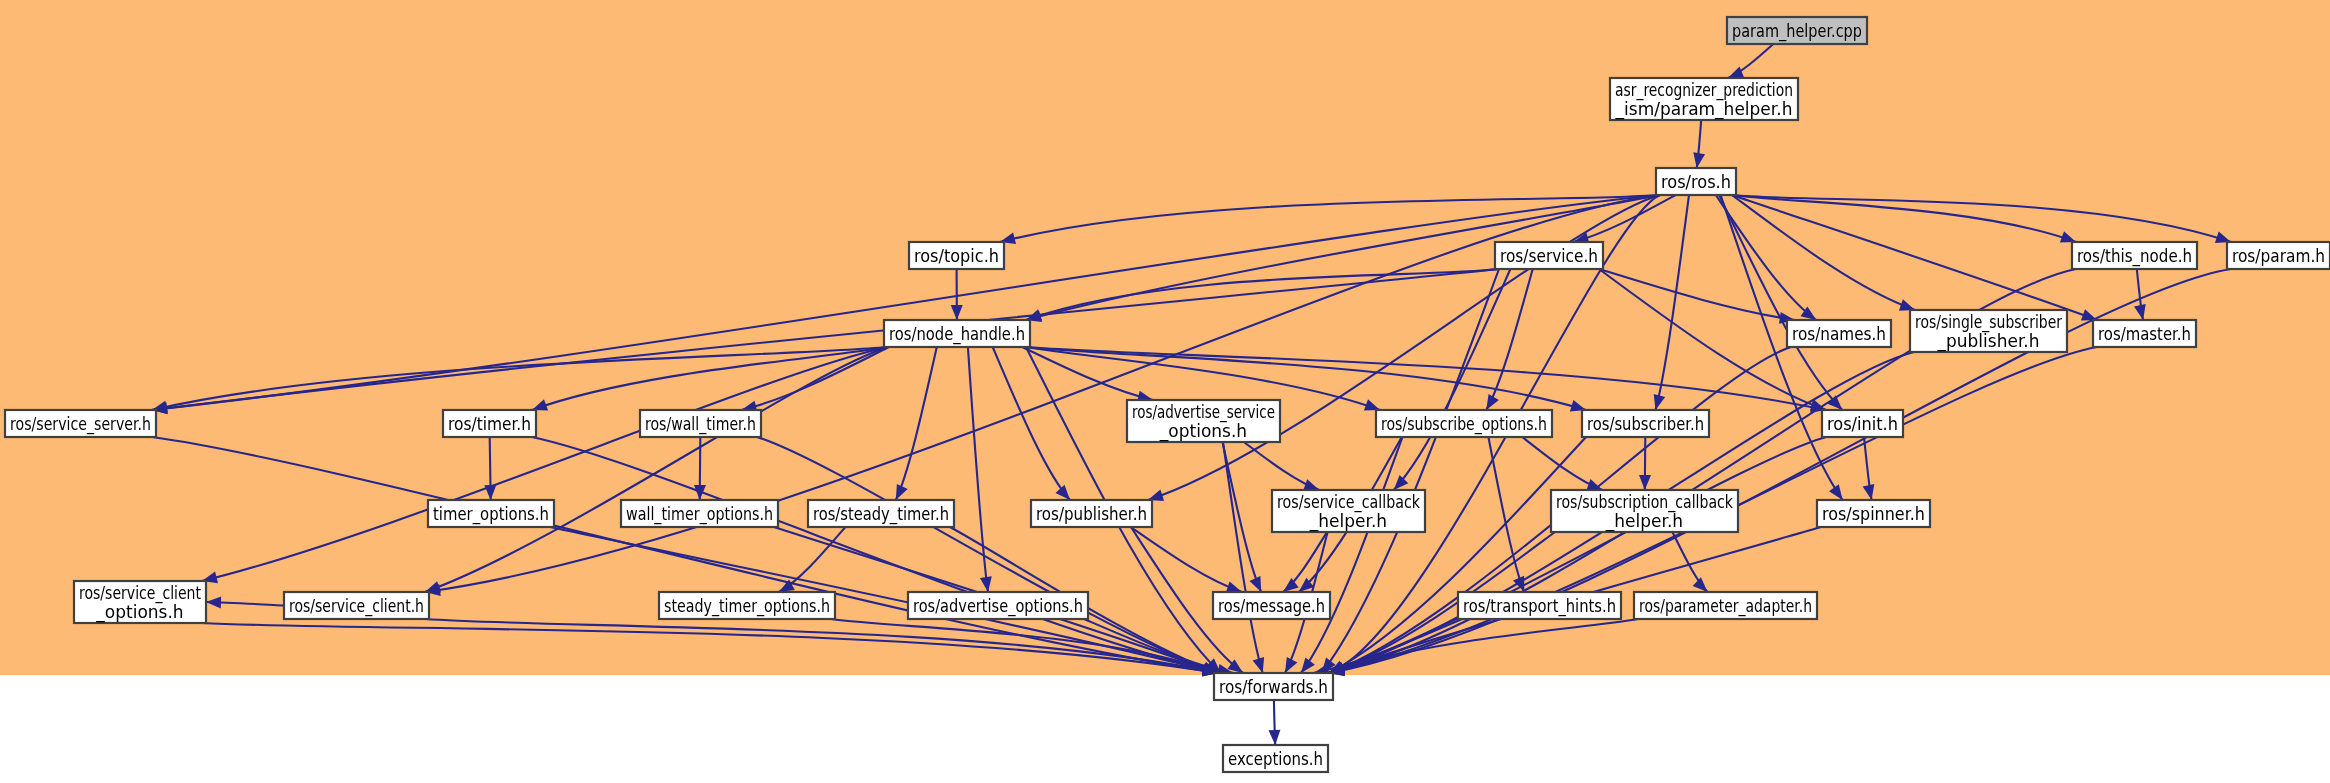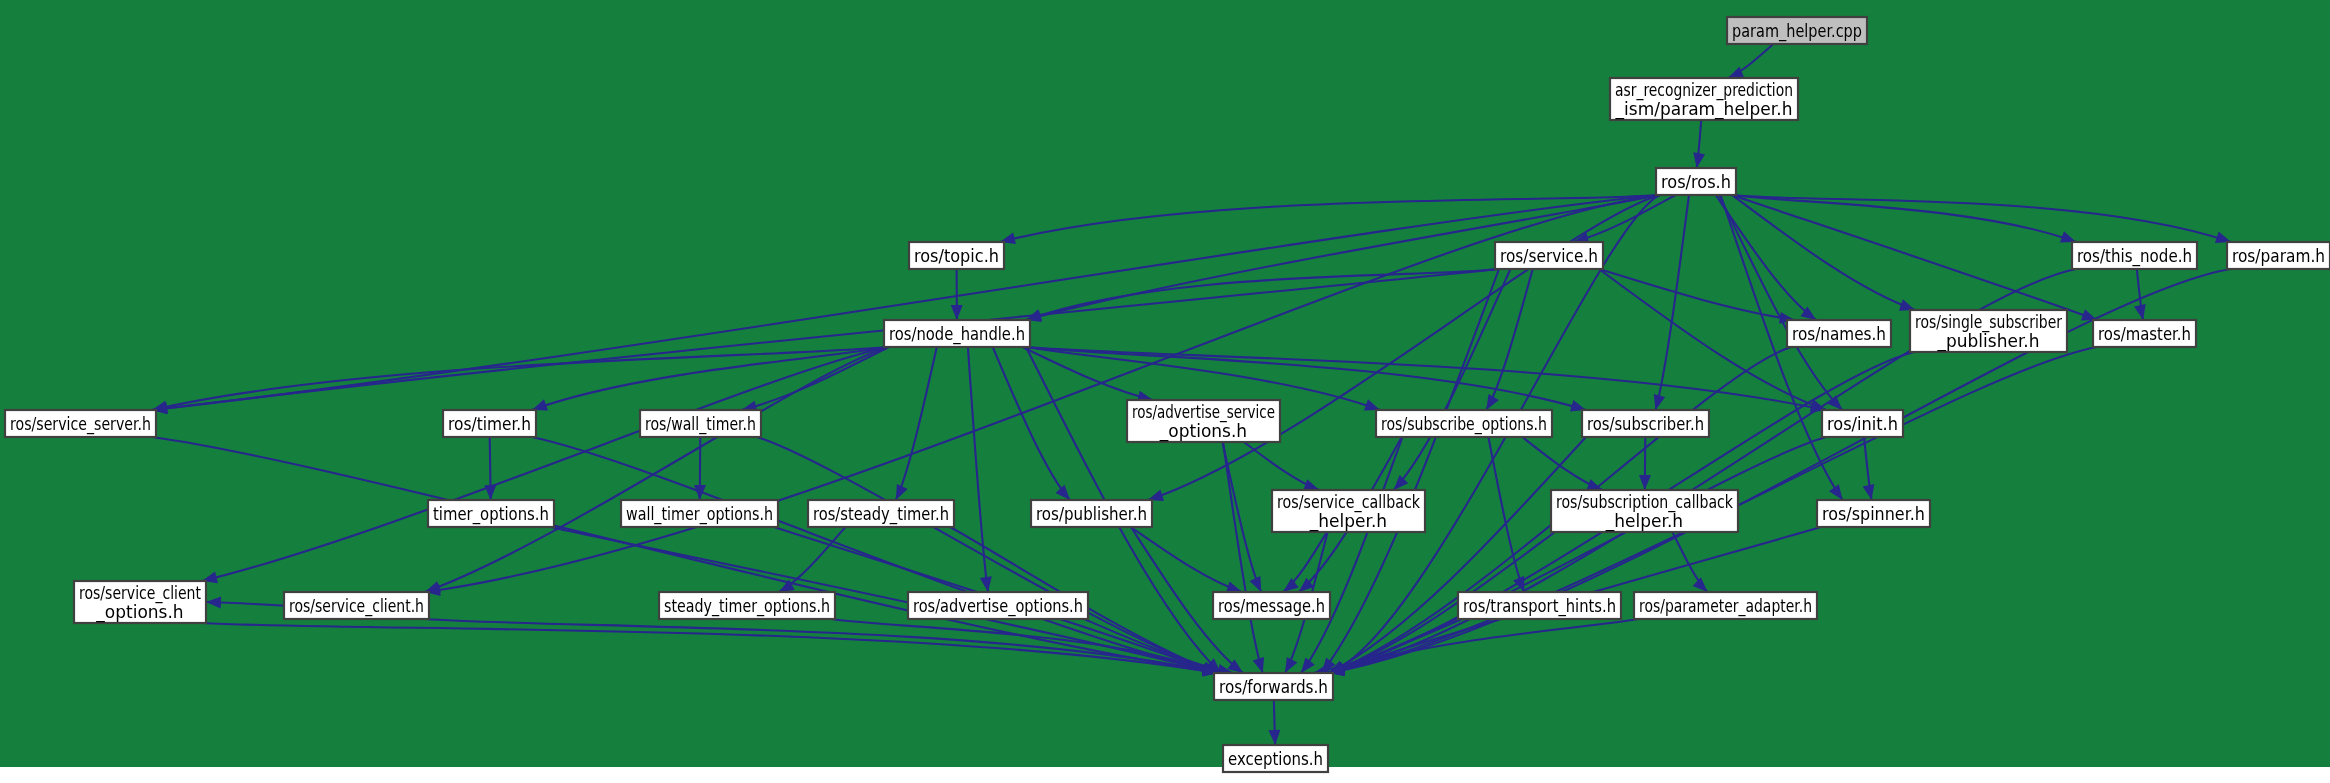--- a/index.html
+++ b/index.html
@@ -9,22 +9,22 @@
   }
   body {
     width: 2330px;
     height: 783px;
     font-family: "DejaVu Sans", "Liberation Sans", sans-serif;
     overflow: hidden;
   }
   #graph-root {
     position: relative;
     width: 2330px;
-    height: 767px;
-    background: #15803d;
+    height: 675px;
+    background: #fdba74;
   }
   svg#dep-graph {
     display: block;
     width: 2330px;
     height: 783px;
   }
   .edge {
     fill: none;
     stroke: #26268c;
     stroke-width: 2.1;

